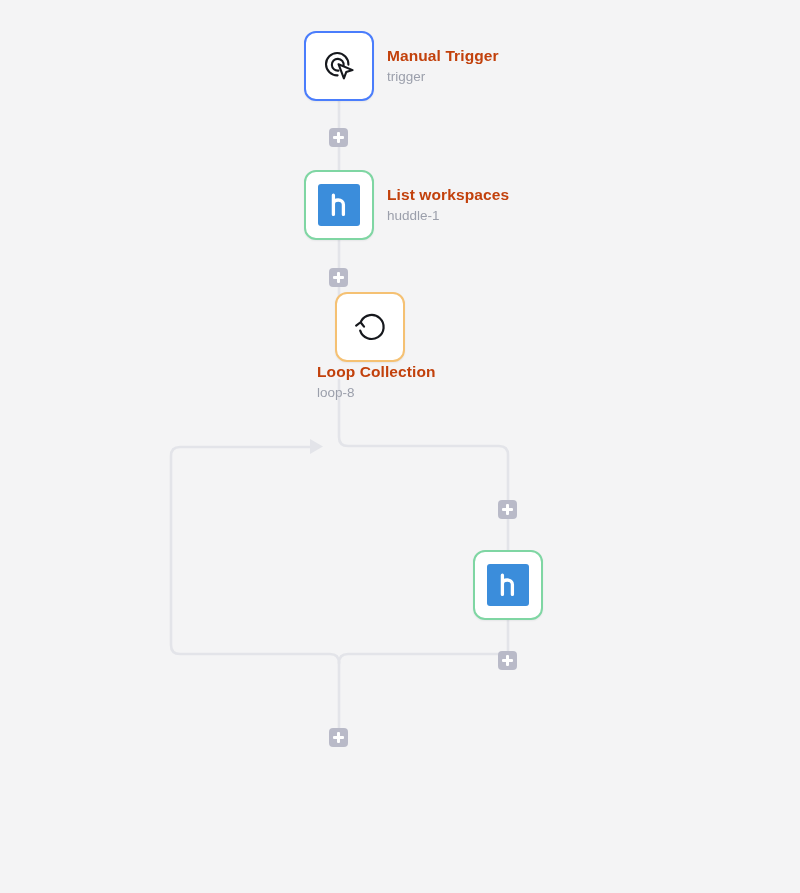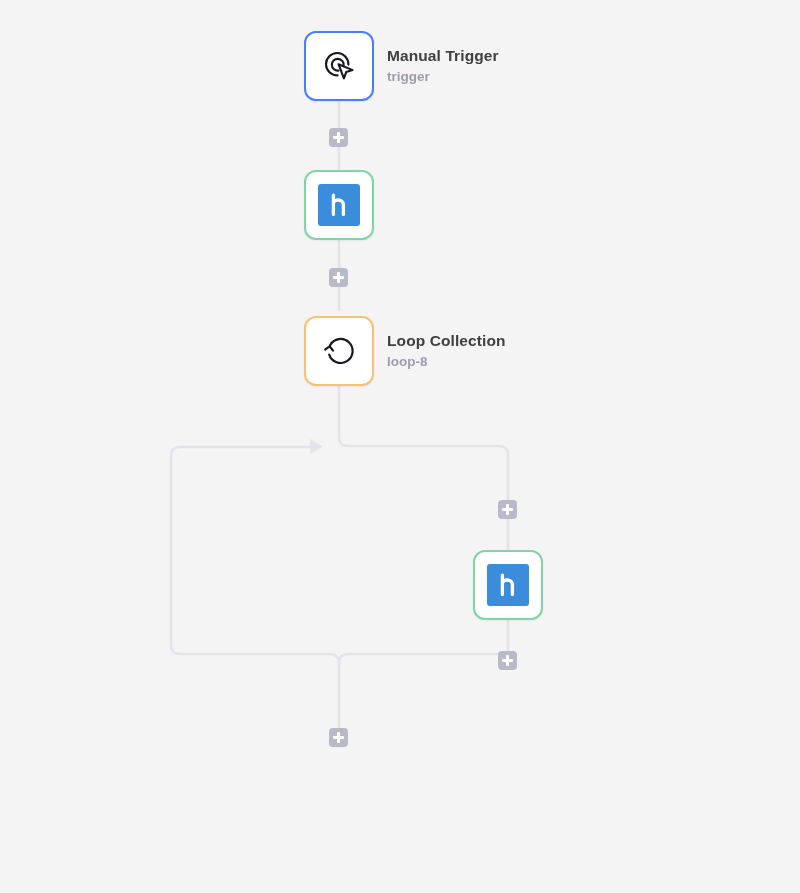--- a/index.html
+++ b/index.html
@@ -53,27 +53,27 @@
   .node-labels {
     margin-left: 13px;
     display: flex;
     flex-direction: column;
     justify-content: center;
     white-space: nowrap;
   }
   .node-title {
     font-size: 15.5px;
     font-weight: bold;
-    color: #404040;
+    color: #c2410c;
     letter-spacing: 0.1px;
     line-height: 1.25;
   }
   .node-subtitle {
     font-size: 13.5px;
-    font-weight: bold;
+    font-weight: normal;
     color: #9b9fab;
     line-height: 1.45;
     margin-top: 2px;
   }
 
   
   .huddle-tile {
     width: 42px;
     height: 42px;
     background: #3b8ddb;
@@ -152,23 +152,27 @@
 
   <div class="node" style="left:304px; top:170px;">
     <div class="node-box accent-green">
       <div class="huddle-tile">
         <svg width="28" height="28" viewBox="0 0 28 28">
           <path d="M8.4,4.2 L8.4,23.4 M8.4,13.0 C8.4,10.6 10.4,9.0 13.2,9.0
                    C16.2,9.0 18.4,10.7 18.4,13.6 L18.4,23.4" fill="none" stroke="#ffffff" stroke-width="3.3" stroke-linecap="round" stroke-linejoin="round"></path>
         </svg>
       </div>
     </div>
-  </div>
-
-  <div class="node" style="left:304px; top:316px;">
+    <div class="node-labels">
+      <div class="node-title">List workspaces</div>
+      <div class="node-subtitle">huddle-1</div>
+    </div>
+  </div>
+
+  <div class="node" style="left:304px; top:292px;flex-direction:column;">
     <div class="node-box accent-orange">
       <svg class="icon-svg" width="40" height="40" viewBox="0 0 40 40">
         <path d="M11.1,14.2 A12,12 0 1 1 10.2,23.6" fill="none" stroke="#16181d" stroke-width="2.2" stroke-linecap="round"></path>
         <path d="M5.4,15.1 L11.0,15.1 L11.0,20.7" fill="none" stroke="#16181d" stroke-width="2.2" stroke-linecap="round" stroke-linejoin="round" transform="rotate(-38 11 15.8)"></path>
       </svg>
     </div>
     <div class="node-labels">
       <div class="node-title">Loop Collection</div>
       <div class="node-subtitle">loop-8</div>
     </div>

